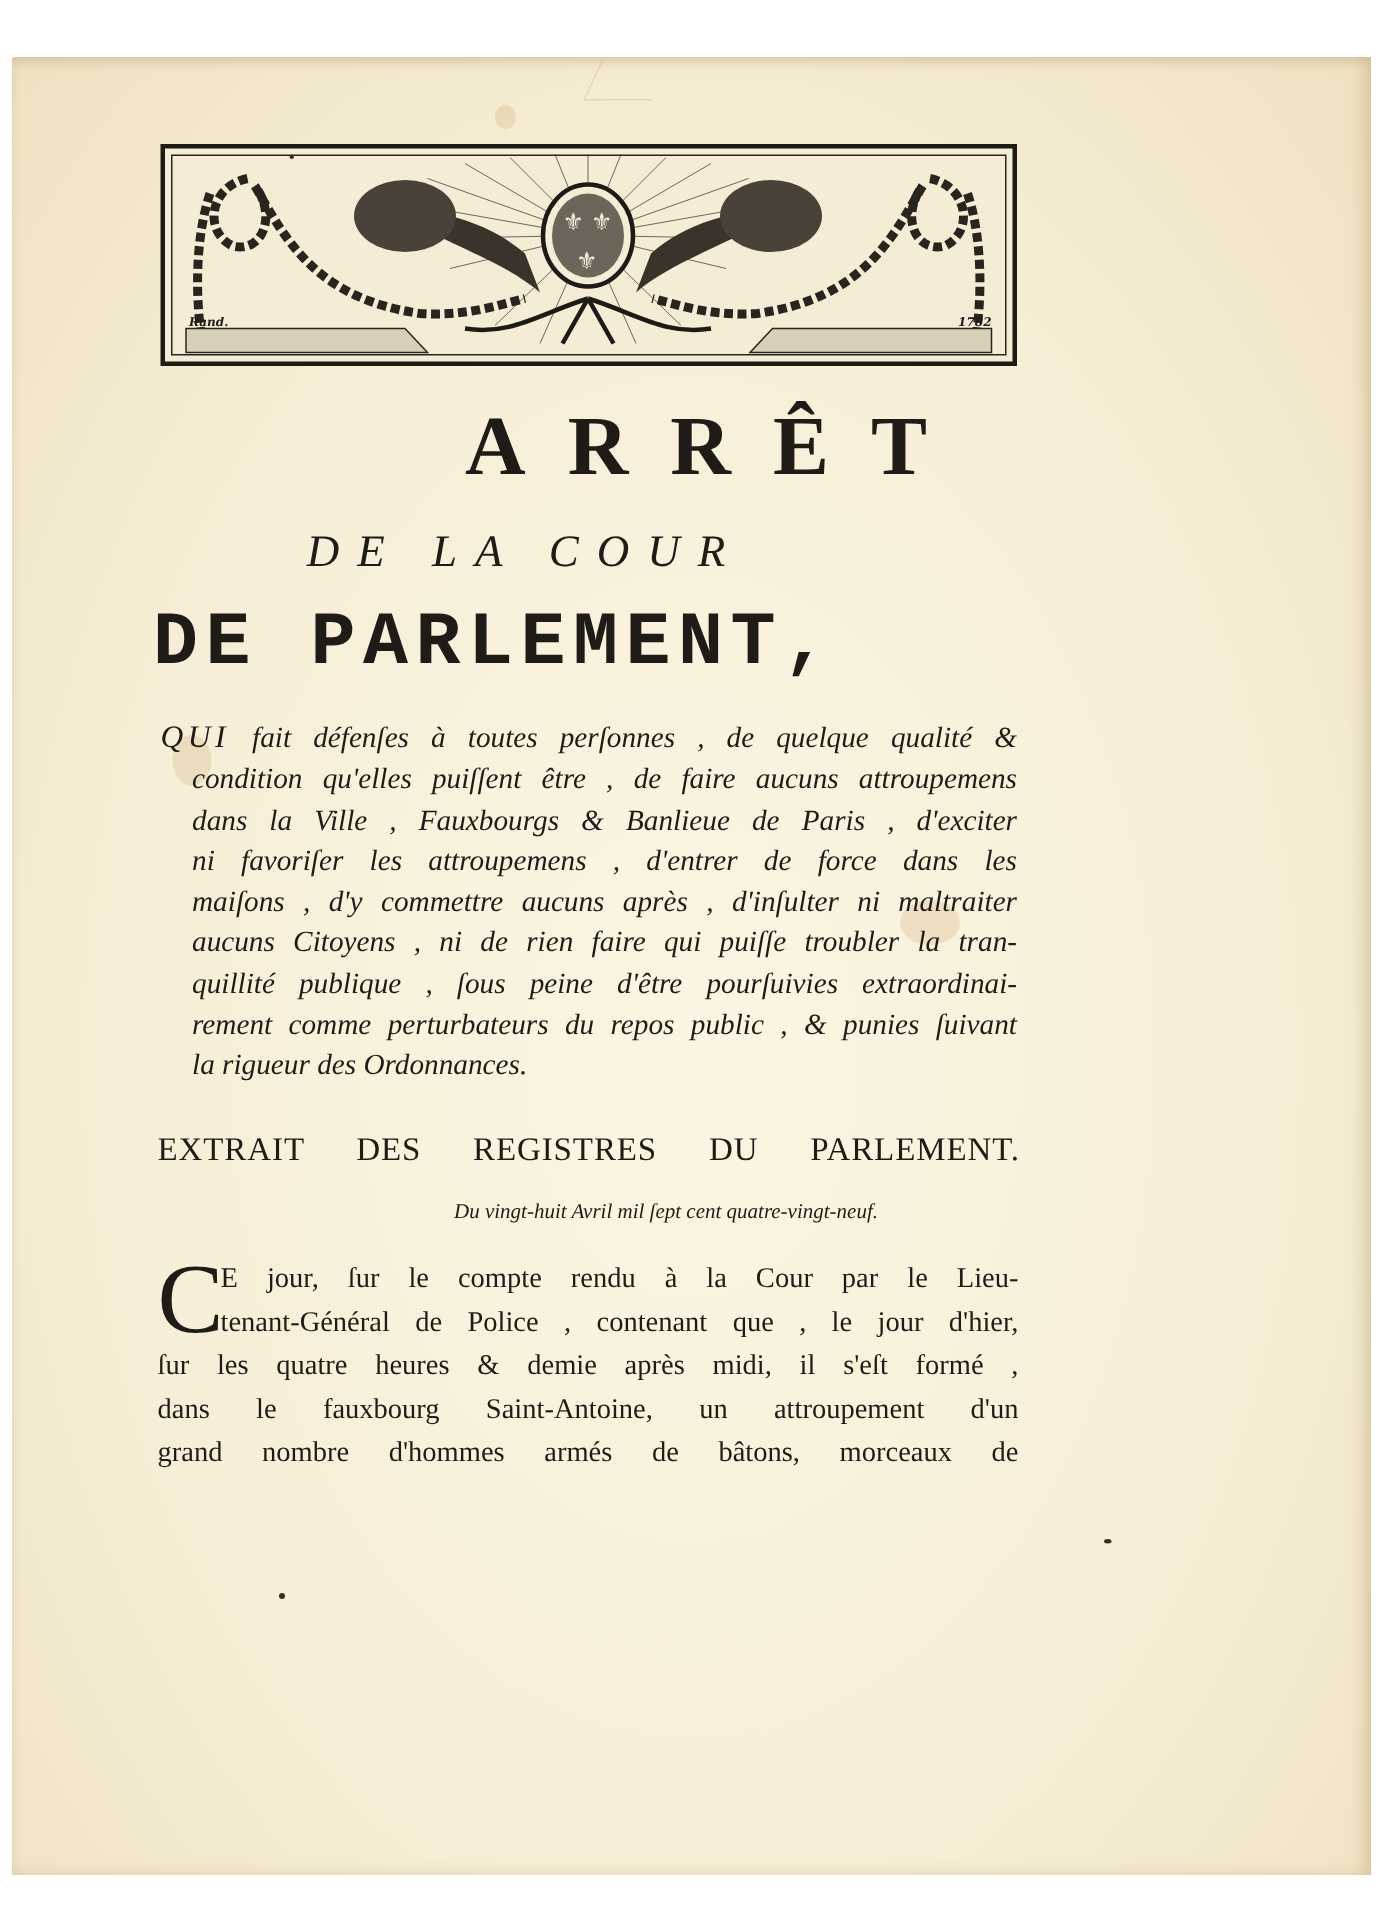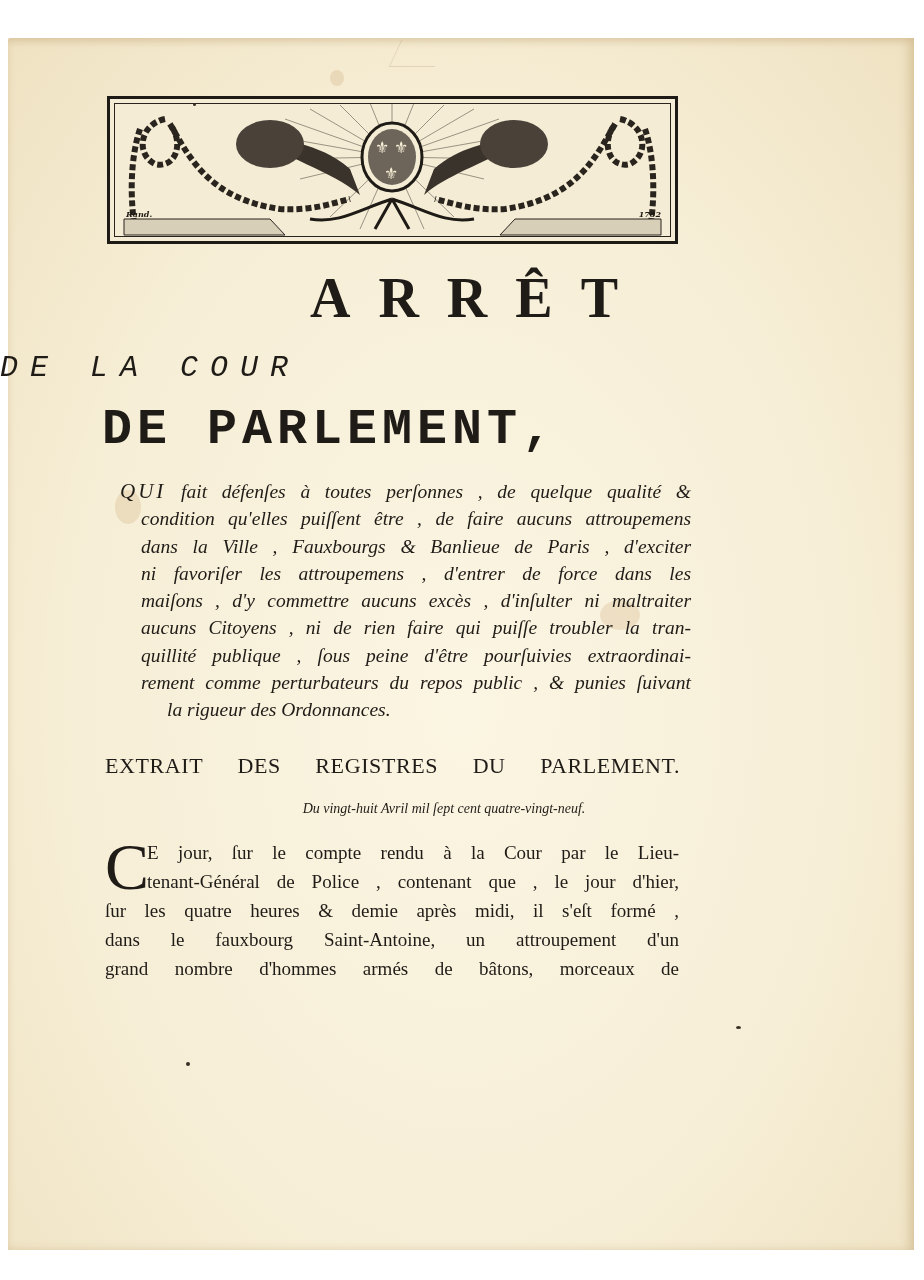--- a/index.html
+++ b/index.html
@@ -33,37 +33,37 @@
   .engraver { left:16px; top:110px; }
   .engrave-year { right:14px; top:110px; }
 
   .ink { color:#1f1b17; }
   .title-arret {
     position:absolute; left:16px; width:924px; top:268px; text-align:center;
     font-family:"Liberation Serif", serif; font-size:56px; letter-spacing:28px; 
     box-sizing:border-box; font-weight:bold; line-height:60px;
   }
   .title-cour {
-    position:absolute; left:0; width:760px; top:350px; 
-    font-family:Liberation Mono, monospace; font-style:italic; font-size:30px; letter-spacing:12px;
+    position:absolute; left:0; width:760px; top:350px; text-align:center;
+    font-family:Liberation Serif, serif; font-style:italic; font-size:30px; letter-spacing:12px;
     line-height:36px; padding-right:60px; box-sizing:border-box;
   }
   .title-parlement {
     position:absolute; left:102px; top:402px;
     font-family:Liberation Mono, monospace; font-size:50px; letter-spacing:5px; line-height:56px;
     font-weight:bold; white-space:nowrap;
   }
   .summary {
-    position:absolute; left:141px; top:478px; width:550px;
+    position:absolute; left:128px; top:478px; width:550px;
     font-family:"Liberation Serif", serif; font-style:italic; font-size:19.5px; line-height:27.3px;
     text-align:justify;
   }
   .summary .line { display:block; white-space:nowrap; text-align:justify; text-align-last:justify; }
   .summary .line.first { margin-left:-21px; }
-  .summary .line.last { text-align-last:left;margin-left:26px; }
+  .summary .line.last { text-align-last:left; }
   .summary .qui { font-style:italic; font-size:21px; letter-spacing:3px; }
   .extrait {
     position:absolute; left:105px; top:752px; width:575px;
     font-family:"Liberation Serif", serif; font-size:22px; letter-spacing:0.6px; line-height:28px;
     white-space:nowrap; text-align:justify; text-align-last:justify;
   }
   .date {
     position:absolute; left:0; width:888px; top:800px; text-align:center;
     font-family:"Liberation Serif", serif; font-style:italic; font-size:14px; line-height:18px;
     box-sizing:border-box;
@@ -147,21 +147,21 @@
 
 <div class="title-arret ink">ARRÊT</div>
 <div class="title-cour ink">DE LA COUR</div>
 <div class="title-parlement ink">DE PARLEMENT,</div>
 
 <div class="summary ink">
   <span class="line first"><span class="qui">QUI</span><span> fait défenſes à toutes perſonnes , de quelque qualité &amp;</span></span>
   <span class="line">condition qu'elles puiſſent être , de faire aucuns attroupemens</span>
   <span class="line">dans la Ville , Fauxbourgs &amp; Banlieue de Paris , d'exciter</span>
   <span class="line">ni favoriſer les attroupemens , d'entrer de force dans les</span>
-  <span class="line">maiſons , d'y commettre aucuns excès , d'inſulter ni maltraiter</span>
+  <span class="line">maiſons , d'y commettre aucuns après , d'inſulter ni maltraiter</span>
   <span class="line">aucuns Citoyens , ni de rien faire qui puiſſe troubler la tran-</span>
   <span class="line">quillité publique , ſous peine d'être pourſuivies extraordinai-</span>
   <span class="line">rement comme perturbateurs du repos public , &amp; punies ſuivant</span>
   <span class="line last">la rigueur des Ordonnances.</span>
 </div>
 
 <div class="extrait ink">EXTRAIT DES REGISTRES DU PARLEMENT.</div>
 <div class="date ink">Du vingt-huit Avril mil ſept cent quatre-vingt-neuf.</div>
 
 <div class="body-text ink">

